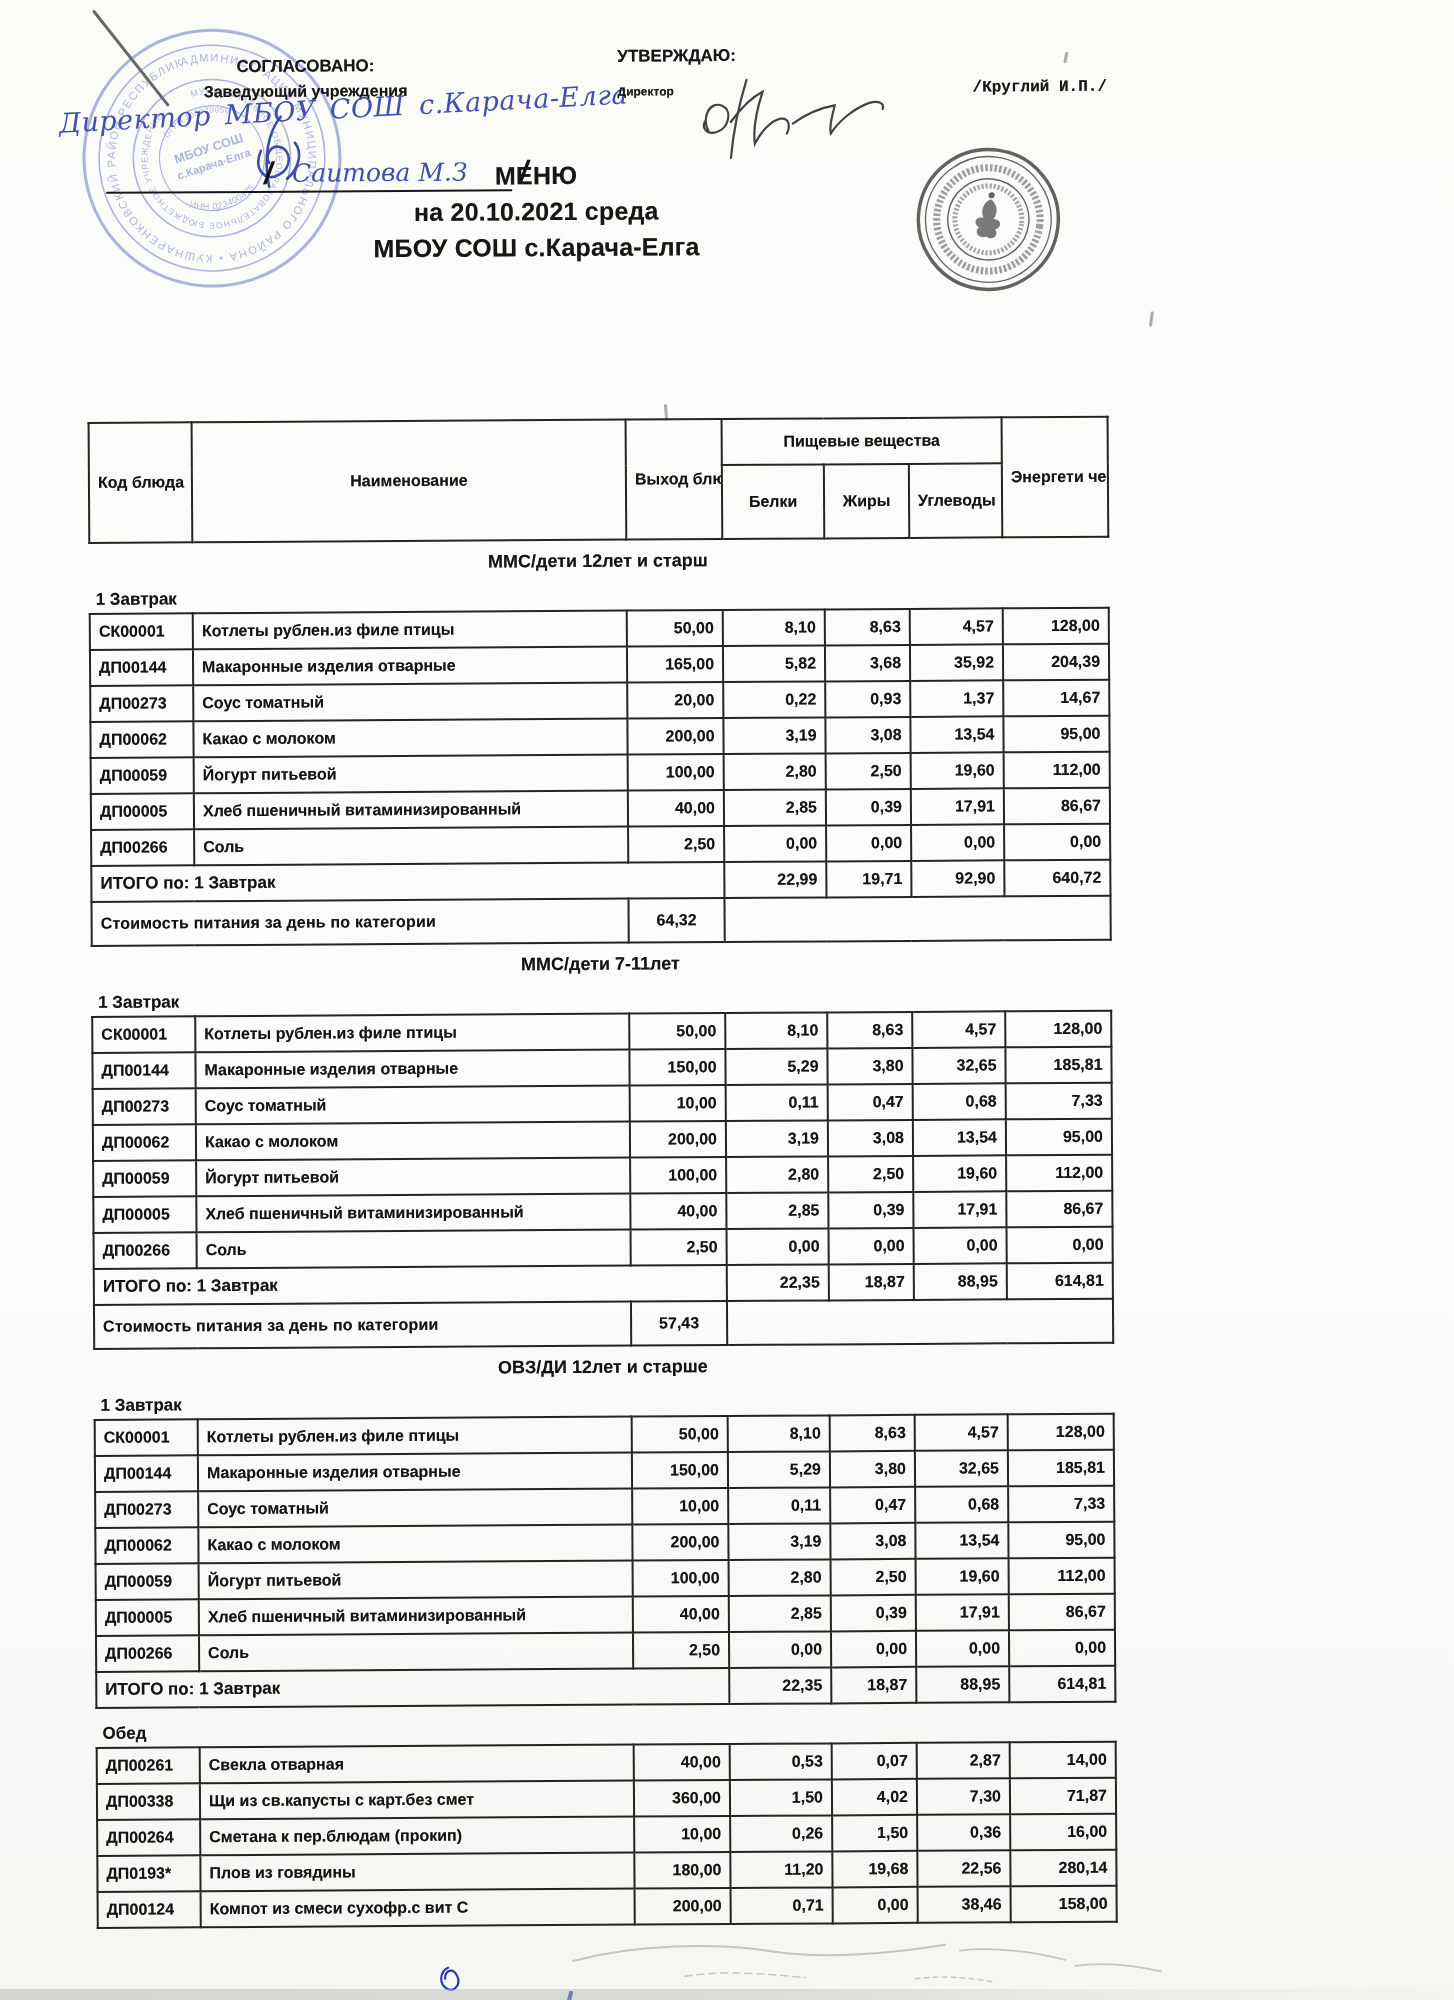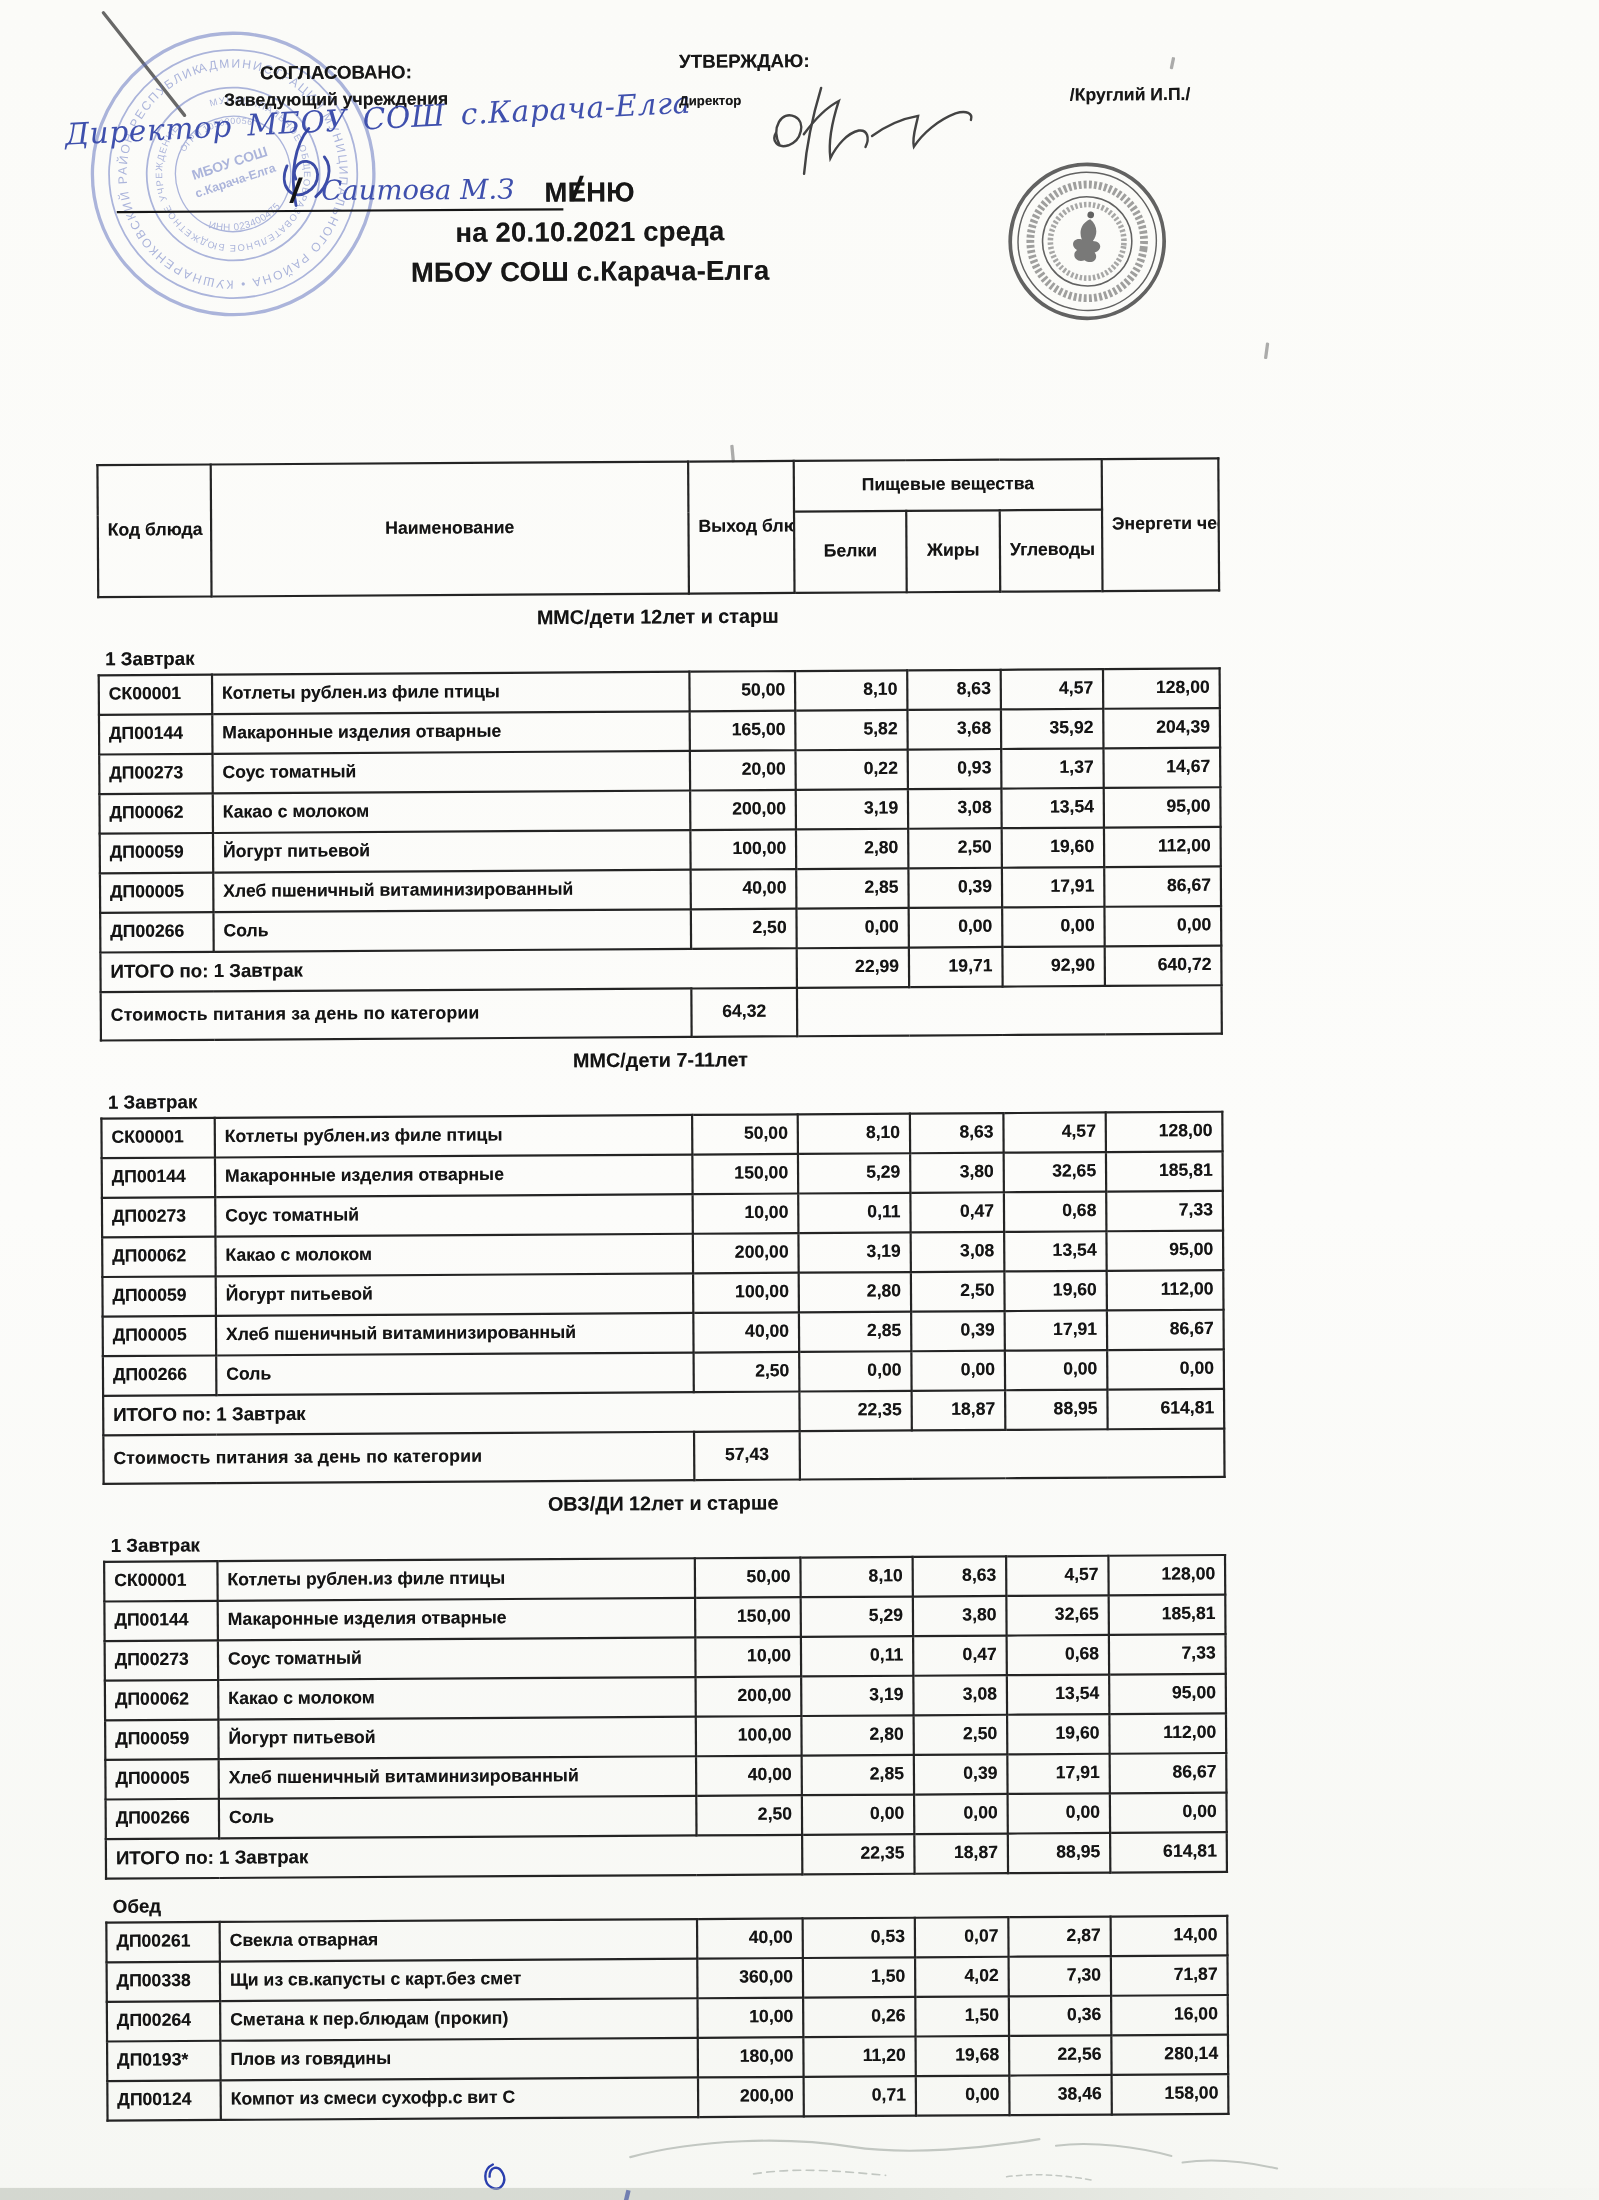--- a/index.html
+++ b/index.html
@@ -12,21 +12,21 @@
   .abs{position:absolute;}
   .b{font-weight:700;}
   .doc-text{color:#171717;text-shadow:0 0 0.4px rgba(0,0,0,.5);}
 
   
   .agreed-block{left:140px;top:52px;width:330px;text-align:center;line-height:1.45;}
   .agreed-label{font-size:17px;}
   .agreed-role{font-size:16px;}
   .approved-label{left:617px;top:46px;font-size:17px;}
   .approved-role{left:617px;top:84px;font-size:12px;}
-  .approved-name{left:972px;top:80px;font-size:16px;}
+  .approved-name{left:972px;top:80px;font-size:16px;font-family:Liberation Mono, monospace;}
   .title-block{left:225px;top:156px;width:620px;text-align:center;font-size:25px;line-height:36px;letter-spacing:0.2px;}
 
   
   .hw{font-family:"DejaVu Serif", serif;font-style:italic;color:#3f50ad;}
   .hw-line{left:58px;top:90px;width:600px;font-size:27px;letter-spacing:.5px;word-spacing:5px;
            transform:rotate(-2.6deg);white-space:nowrap;}
   .sign-line{left:105px;top:140px;width:420px;height:50px;}
   .sign-line .uline{position:absolute;left:0;right:14px;bottom:0;border-bottom:2.5px solid #161616;}
   .sign-slash{position:absolute;bottom:1px;font-size:31px;font-weight:700;font-style:italic;color:#141414;}
   .sign-slash.s1{left:158px;}

